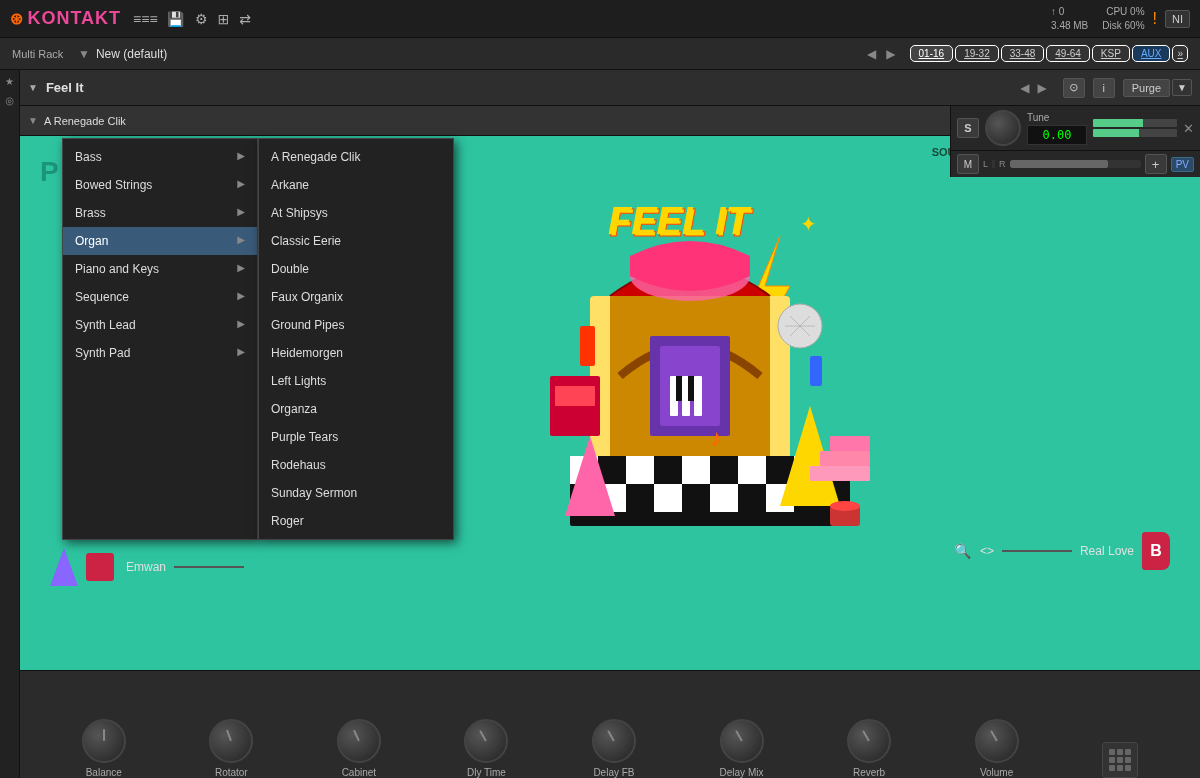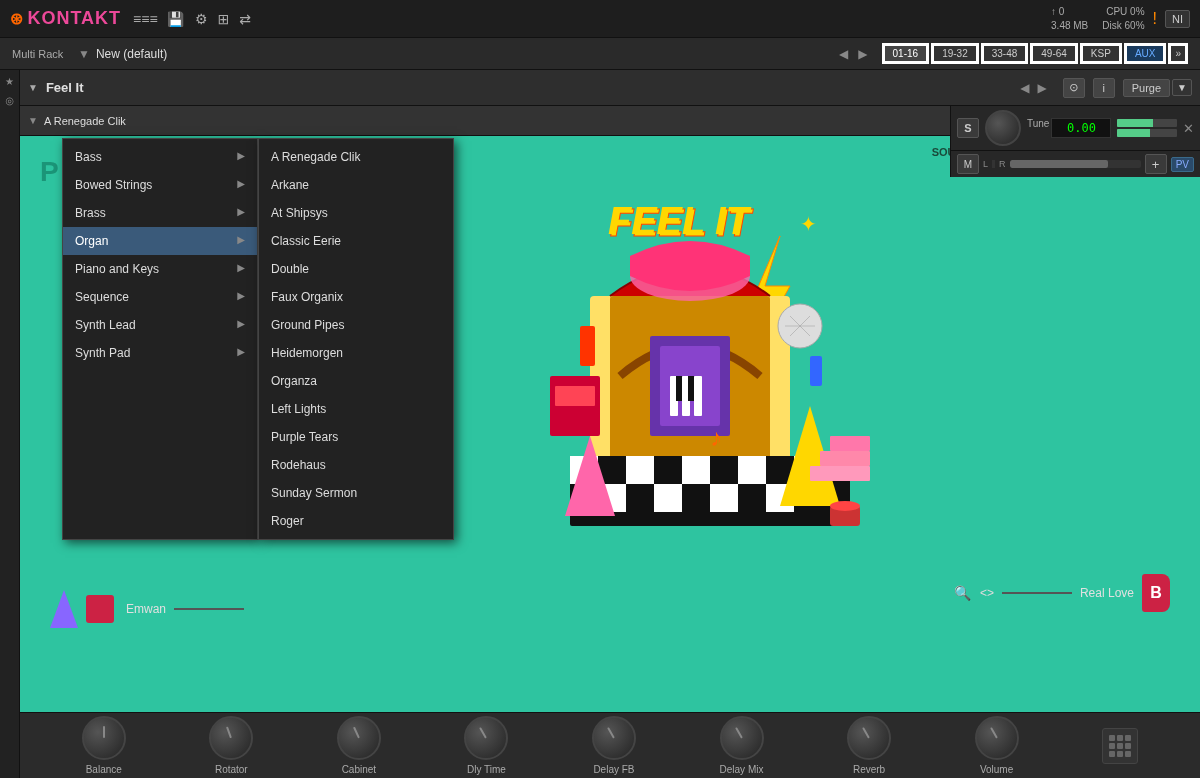--- a/index.html
+++ b/index.html
@@ -12,21 +12,21 @@
     .top-icon { color: #aaa; font-size: 14px; cursor: pointer; }
     .top-right { margin-left: auto; display: flex; align-items: center; gap: 8px; }
     .cpu-info { font-size: 10px; color: #aaa; line-height: 1.4; }
     .cpu-info div { display: flex; justify-content: space-between; gap: 6px; }
     .warn-icon { color: #ff8800; font-size: 16px; }
     .ni-btn { background: #333; border: 1px solid #555; color: #ccc; padding: 2px 6px; font-size: 11px; cursor: pointer; border-radius: 2px; }
 
     
     .rack-bar { background: #2a2a2a; height: 32px; display: flex; align-items: center; padding: 0 12px; gap: 6px; border-bottom: 1px solid #111; }
     .rack-tabs { display: flex; gap: 2px; margin-left: auto; }
-    .rack-tab { background: #333; border: 3px solid #ffffff; color: #ccc; padding: 2px 8px; font-size: 10px; cursor: pointer; border-radius: 0; }
+    .rack-tab { background: #333; border: 1px solid #ffffff; color: #ccc; padding: 2px 8px; font-size: 10px; cursor: pointer; border-radius: 5px; text-decoration: underline; }
     .rack-tab.active { background: #444; color: #fff; }
     .rack-tab.aux { background: #1a3a5c; color: #6af; }
     .inst-btn { background: #444; border: 1px solid #555; color: #ccc; width: 22px; height: 20px; font-size: 10px; cursor: pointer; display: flex; align-items: center; justify-content: center; border-radius: 2px; }
     .purge-btn { background: #444; border: 1px solid #555; color: #ccc; padding: 2px 8px; font-size: 11px; cursor: pointer; border-radius: 2px; }
     .purge-arrow { background: #333; border: 1px solid #555; color: #ccc; padding: 2px 4px; font-size: 10px; cursor: pointer; border-radius: 2px; }
     .sub-btn { background: #444; border: 1px solid #555; color: #ccc; width: 20px; height: 18px; font-size: 10px; cursor: pointer; display: flex; align-items: center; justify-content: center; border-radius: 2px; }
     .tune-knob { width: 36px; height: 36px; border-radius: 50%; background: radial-gradient(circle at 35% 35%, #555, #222); border: 2px solid #444; display: inline-block; }
     .tune-display { background: #111; border: 1px solid #333; color: #0f0; font-size: 12px; padding: 2px 6px; min-width: 60px; text-align: center; font-family: monospace; }
     .knob-item { display: flex; flex-direction: column; align-items: center; gap: 4px; }
     .knob { width: 44px; height: 44px; border-radius: 50%; background: radial-gradient(circle at 35% 35%, #555, #222); border: 2px solid #444; position: relative; cursor: pointer; }
@@ -121,21 +121,21 @@
 
       <div style="position:absolute;top:36px;right:0;width:250px;background:#272727;border-left:1px solid #111;z-index:15;">
         <div style="display:flex;align-items:center;gap:6px;padding:4px 6px;border-bottom:1px solid #111;">
 
           <button style="background:#3a3a3a;border:1px solid #555;color:#ccc;width:22px;height:20px;font-size:11px;cursor:pointer;border-radius:2px;font-weight:bold;">S</button>
 
           <div style="display:flex;align-items:center;gap:4px;">
             <div class="tune-knob"></div>
           </div>
 
-          <div style="display:flex;flex-direction:row;gap:2px;">
+          <div style="display:flex;flex-direction:column;gap:2px;">
             <span style="color:#aaa;font-size:10px;">Tune</span>
             <div class="tune-display">0.00</div>
           </div>
 
           <div style="flex:1;">
             <div style="height:8px;background:#444;border-radius:1px;overflow:hidden;margin-bottom:2px;">
               <div style="height:100%;width:60%;background:#5c8;"></div>
             </div>
             <div style="height:8px;background:#444;border-radius:1px;overflow:hidden;">
               <div style="height:100%;width:55%;background:#5c8;"></div>
@@ -267,21 +267,21 @@
           <span style="color:#ddd;font-size:14px;cursor:pointer;">🔍</span>
           <span style="color:#ddd;font-size:12px;cursor:pointer;">&lt;&gt;</span>
           <div style="width:70px;height:2px;background:#555;"></div>
           <span style="color:#e0e0e0;font-size:12px;">Real Love</span>
 
           <div style="width:28px;height:38px;background:#cc2244;border-radius:3px 8px 8px 3px;display:flex;align-items:center;justify-content:center;color:#fff;font-weight:bold;font-size:16px;">B</div>
         </div>
 
       </div>
 
-      <div style="background:#2b2b2b;height:66px;display:flex;align-items:center;justify-content:space-around;padding:0 20px;border-top:1px solid #111;">
+      <div style="background:#2b2b2b;height:108px;display:flex;align-items:flex-end;justify-content:space-around;padding:0 20px;border-top:1px solid #111;">
         <div class="knob-item">
           <div class="knob balance"></div>
           <span class="knob-label">Balance</span>
         </div>
         <div class="knob-item">
           <div class="knob rotator"></div>
           <span class="knob-label">Rotator</span>
         </div>
         <div class="knob-item">
           <div class="knob cabinet"></div>
@@ -381,26 +381,26 @@
       <div class="menu-item">
         <span>Faux Organix</span>
       </div>
       <div class="menu-item">
         <span>Ground Pipes</span>
       </div>
       <div class="menu-item">
         <span>Heidemorgen</span>
       </div>
       <div class="menu-item">
+        <span>Left Lights</span>
+      </div>
+      <div class="menu-item">
         <span>Organza</span>
       </div>
       <div class="menu-item">
-        <span>Left Lights</span>
-      </div>
-      <div class="menu-item">
         <span>Purple Tears</span>
       </div>
       <div class="menu-item">
         <span>Rodehaus</span>
       </div>
       <div class="menu-item">
         <span>Sunday Sermon</span>
       </div>
       <div class="menu-item">
         <span>Roger</span>

